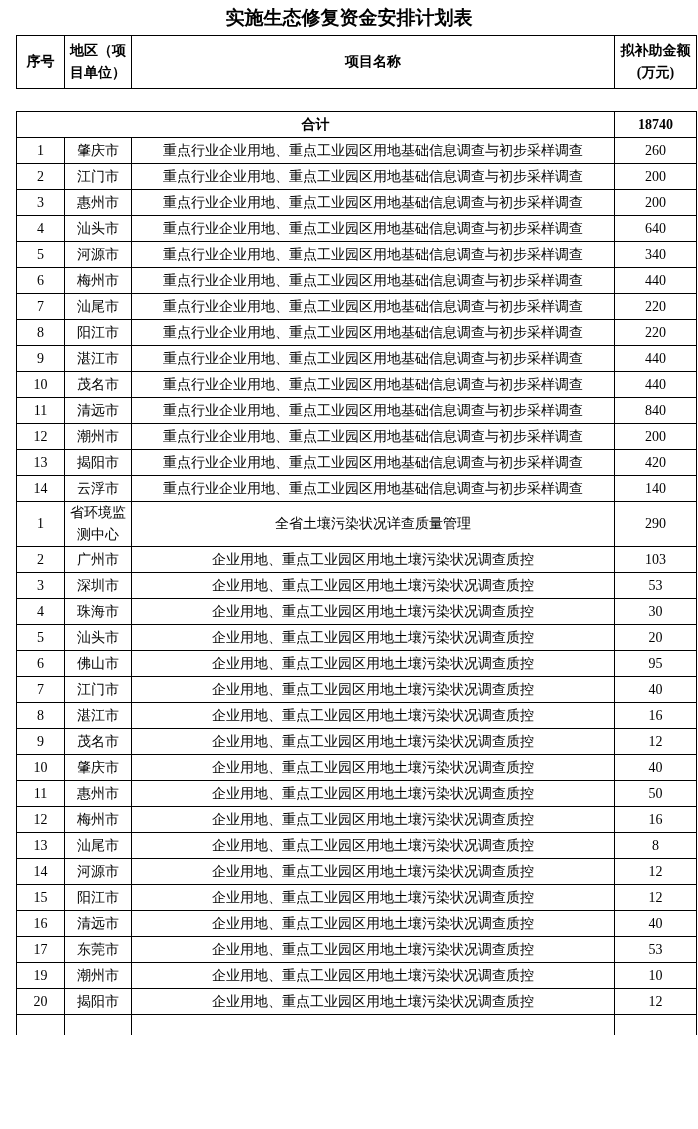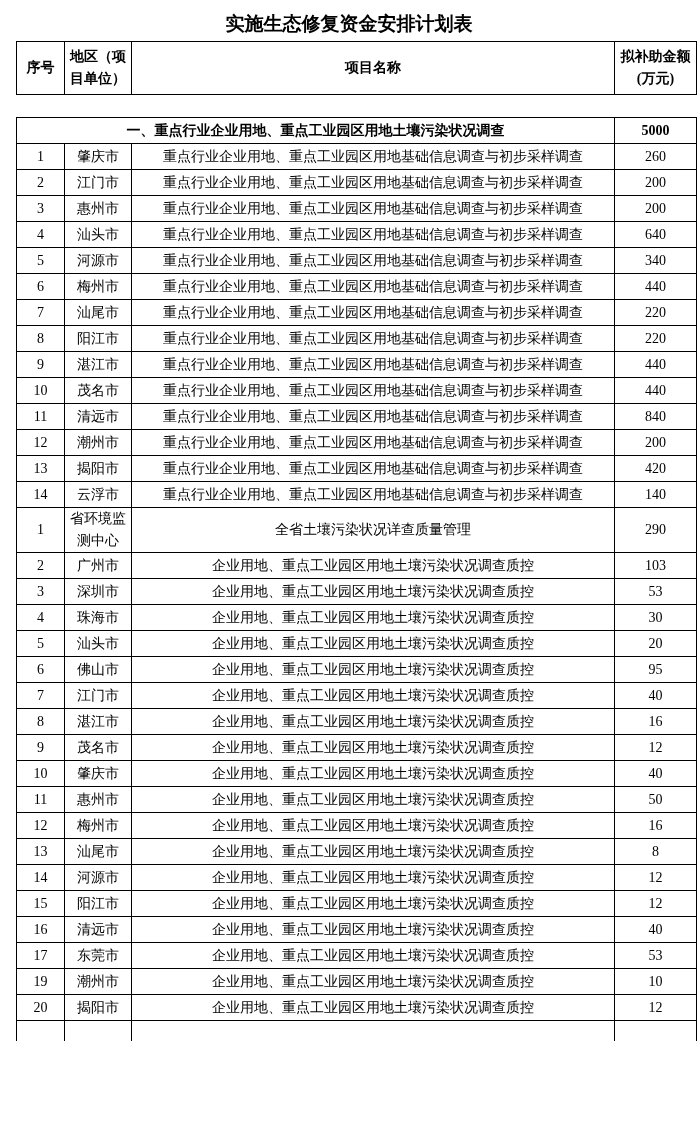--- a/index.html
+++ b/index.html
@@ -11,21 +11,21 @@
   .page{
     position:relative;
     width:698px;height:1129px;
     margin:0;
     background:var(--bg);
     color:var(--text);
     overflow:hidden;
     font-family:"Liberation Serif","DejaVu Serif",serif;
   }
   .title{
-    padding:13px 0 6px 0;
+    padding:7px 0 6px 0;
     text-align:center;
     font-size:19px;
     font-weight:bold;
     line-height:22px;
   }
   table.tbl{
     border-collapse:collapse;
     table-layout:fixed;
     width:680px;
     margin-left:16px;
@@ -90,25 +90,25 @@
   </table>
 
   <table class="tbl body-tbl">
     <colgroup>
       <col class="c-seq">
         <col class="c-region">
         <col class="c-project">
         <col class="c-amount">
     </colgroup>
     <tbody>
-
-    <tr>
-          <td class="sec-label" colspan="3">一、重点行业企业用地、重点工业园区用地土壤污染状况调查</td>
-          <td class="b">5000</td>
-        </tr>
+      <tr>
+        <td colspan="3" class="b">合计</td>
+        <td class="b">18740</td>
+      </tr>
+
         <tr>
           <td>1</td>
           <td>肇庆市</td>
           <td>重点行业企业用地、重点工业园区用地基础信息调查与初步采样调查</td>
           <td>260</td>
         </tr>
         <tr>
           <td>2</td>
           <td>江门市</td>
           <td>重点行业企业用地、重点工业园区用地基础信息调查与初步采样调查</td>

